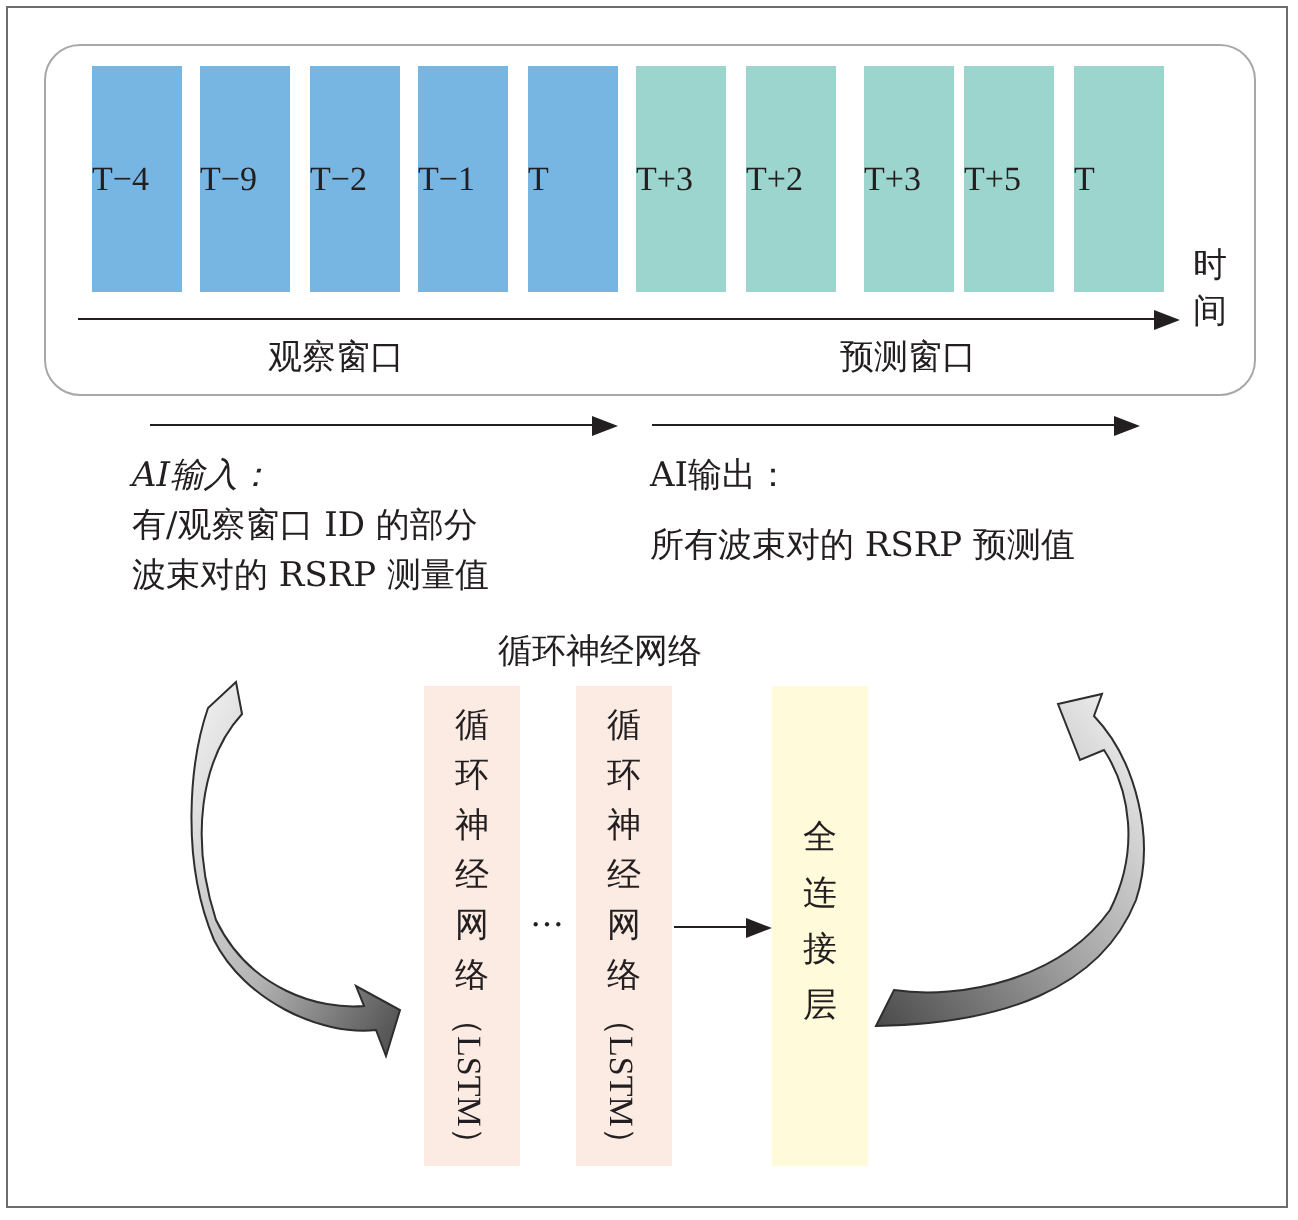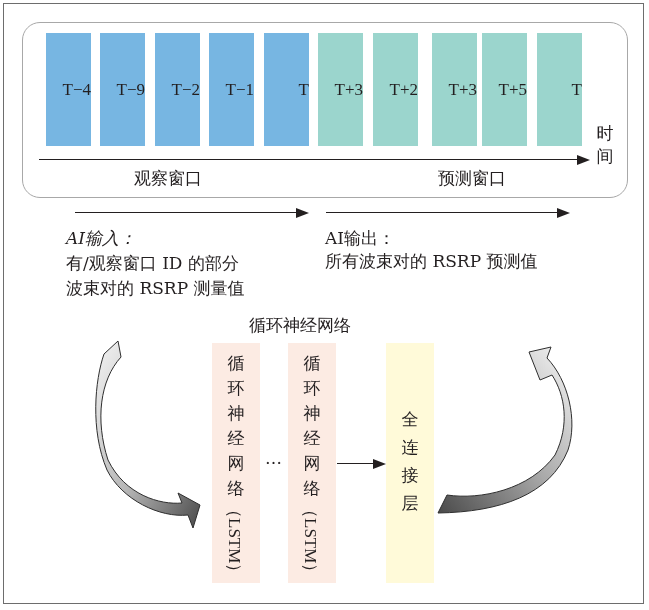--- a/index.html
+++ b/index.html
@@ -3,21 +3,21 @@
 <meta charset="utf-8">
 <style>
   html, body { margin: 0; padding: 0; background: #ffffff; }
   body { width: 649px; height: 610px; position: relative; overflow: hidden;
          font-family: "DejaVu Serif", "Liberation Serif", serif; color: #231f20; }
   .frame { position: absolute; left: 3px; top: 3px; width: 641px; height: 601px;
            border: 1.5px solid #6d6d6d; box-sizing: border-box; }
   .window-box { position: absolute; left: 22px; top: 22px; width: 606px; height: 176px;
                 border: 1.5px solid #a8a8a8; border-radius: 18px; box-sizing: border-box; }
   .tbox { position: absolute; top: 33px; width: 45px; height: 113px;
-          display: flex; align-items: center; justify-content: flex-end;
+          display: flex; align-items: center; justify-content: flex-start;
           font-family: "Liberation Serif", "DejaVu Serif", serif; font-size: 17px; color: #231f20; }
   .tbox.obs { background: #77b6e2; }
   .tbox.pred { background: #9bd5cd; }
   .hline { position: absolute; height: 0; border-top: 1.5px solid #231f20; }
   .arrowhead { position: absolute; width: 0; height: 0;
                border-top: 5px solid transparent; border-bottom: 5px solid transparent;
                border-left: 13px solid #231f20; }
   .label { position: absolute; font-size: 17px; white-space: nowrap; }
   .vlabel { position: absolute; font-size: 17px; line-height: 23px; width: 20px; text-align: center; }
   .text-line { position: absolute; font-size: 17px; white-space: nowrap; line-height: 24px; }
@@ -68,33 +68,33 @@
   </div>
 
 <div class="hline" style="left:39px; top:159px; width:540px;"></div>
 <div class="arrowhead" style="left:577px; top:155px;"></div>
 <div class="vlabel" style="left:595px; top:122px;">
   <div>时</div>
   <div>间</div>
 </div>
 
 <div class="label" style="left:134px; top:167px;">观察窗口</div>
-<div class="label" style="left:438px; top:167px;">预测窗口</div>
+<div class="label" style="left:420px; top:167px;">预测窗口</div>
 
 <div class="hline" style="left:75px; top:212px; width:222px;"></div>
 <div class="arrowhead" style="left:296px; top:208px;"></div>
 <div class="hline" style="left:326px; top:212px; width:232px;"></div>
 <div class="arrowhead" style="left:557px; top:208px;"></div>
 
 <div class="text-line" style="left:66px; top:226px;font-style:italic;">AI输入：</div>
 <div class="text-line" style="left:66px; top:251px;">有/观察窗口 ID 的部分</div>
 <div class="text-line" style="left:66px; top:276px;">波束对的 RSRP 测量值</div>
 
 <div class="text-line" style="left:325px; top:226px;">AI输出：</div>
-<div class="text-line" style="left:325px; top:249px;text-align:center;">所有波束对的 RSRP 预测值</div>
+<div class="text-line" style="left:325px; top:261px;text-align:center;">所有波束对的 RSRP 预测值</div>
 
 <div class="label" style="left:249px; top:314px;">循环神经网络</div>
 
 <div class="rnn-box" style="left:212px;">
   <div class="vert-text" style="top:8px;">
     <div>循</div>
     <div>环</div>
     <div>神</div>
     <div>经</div>
     <div>网</div>

